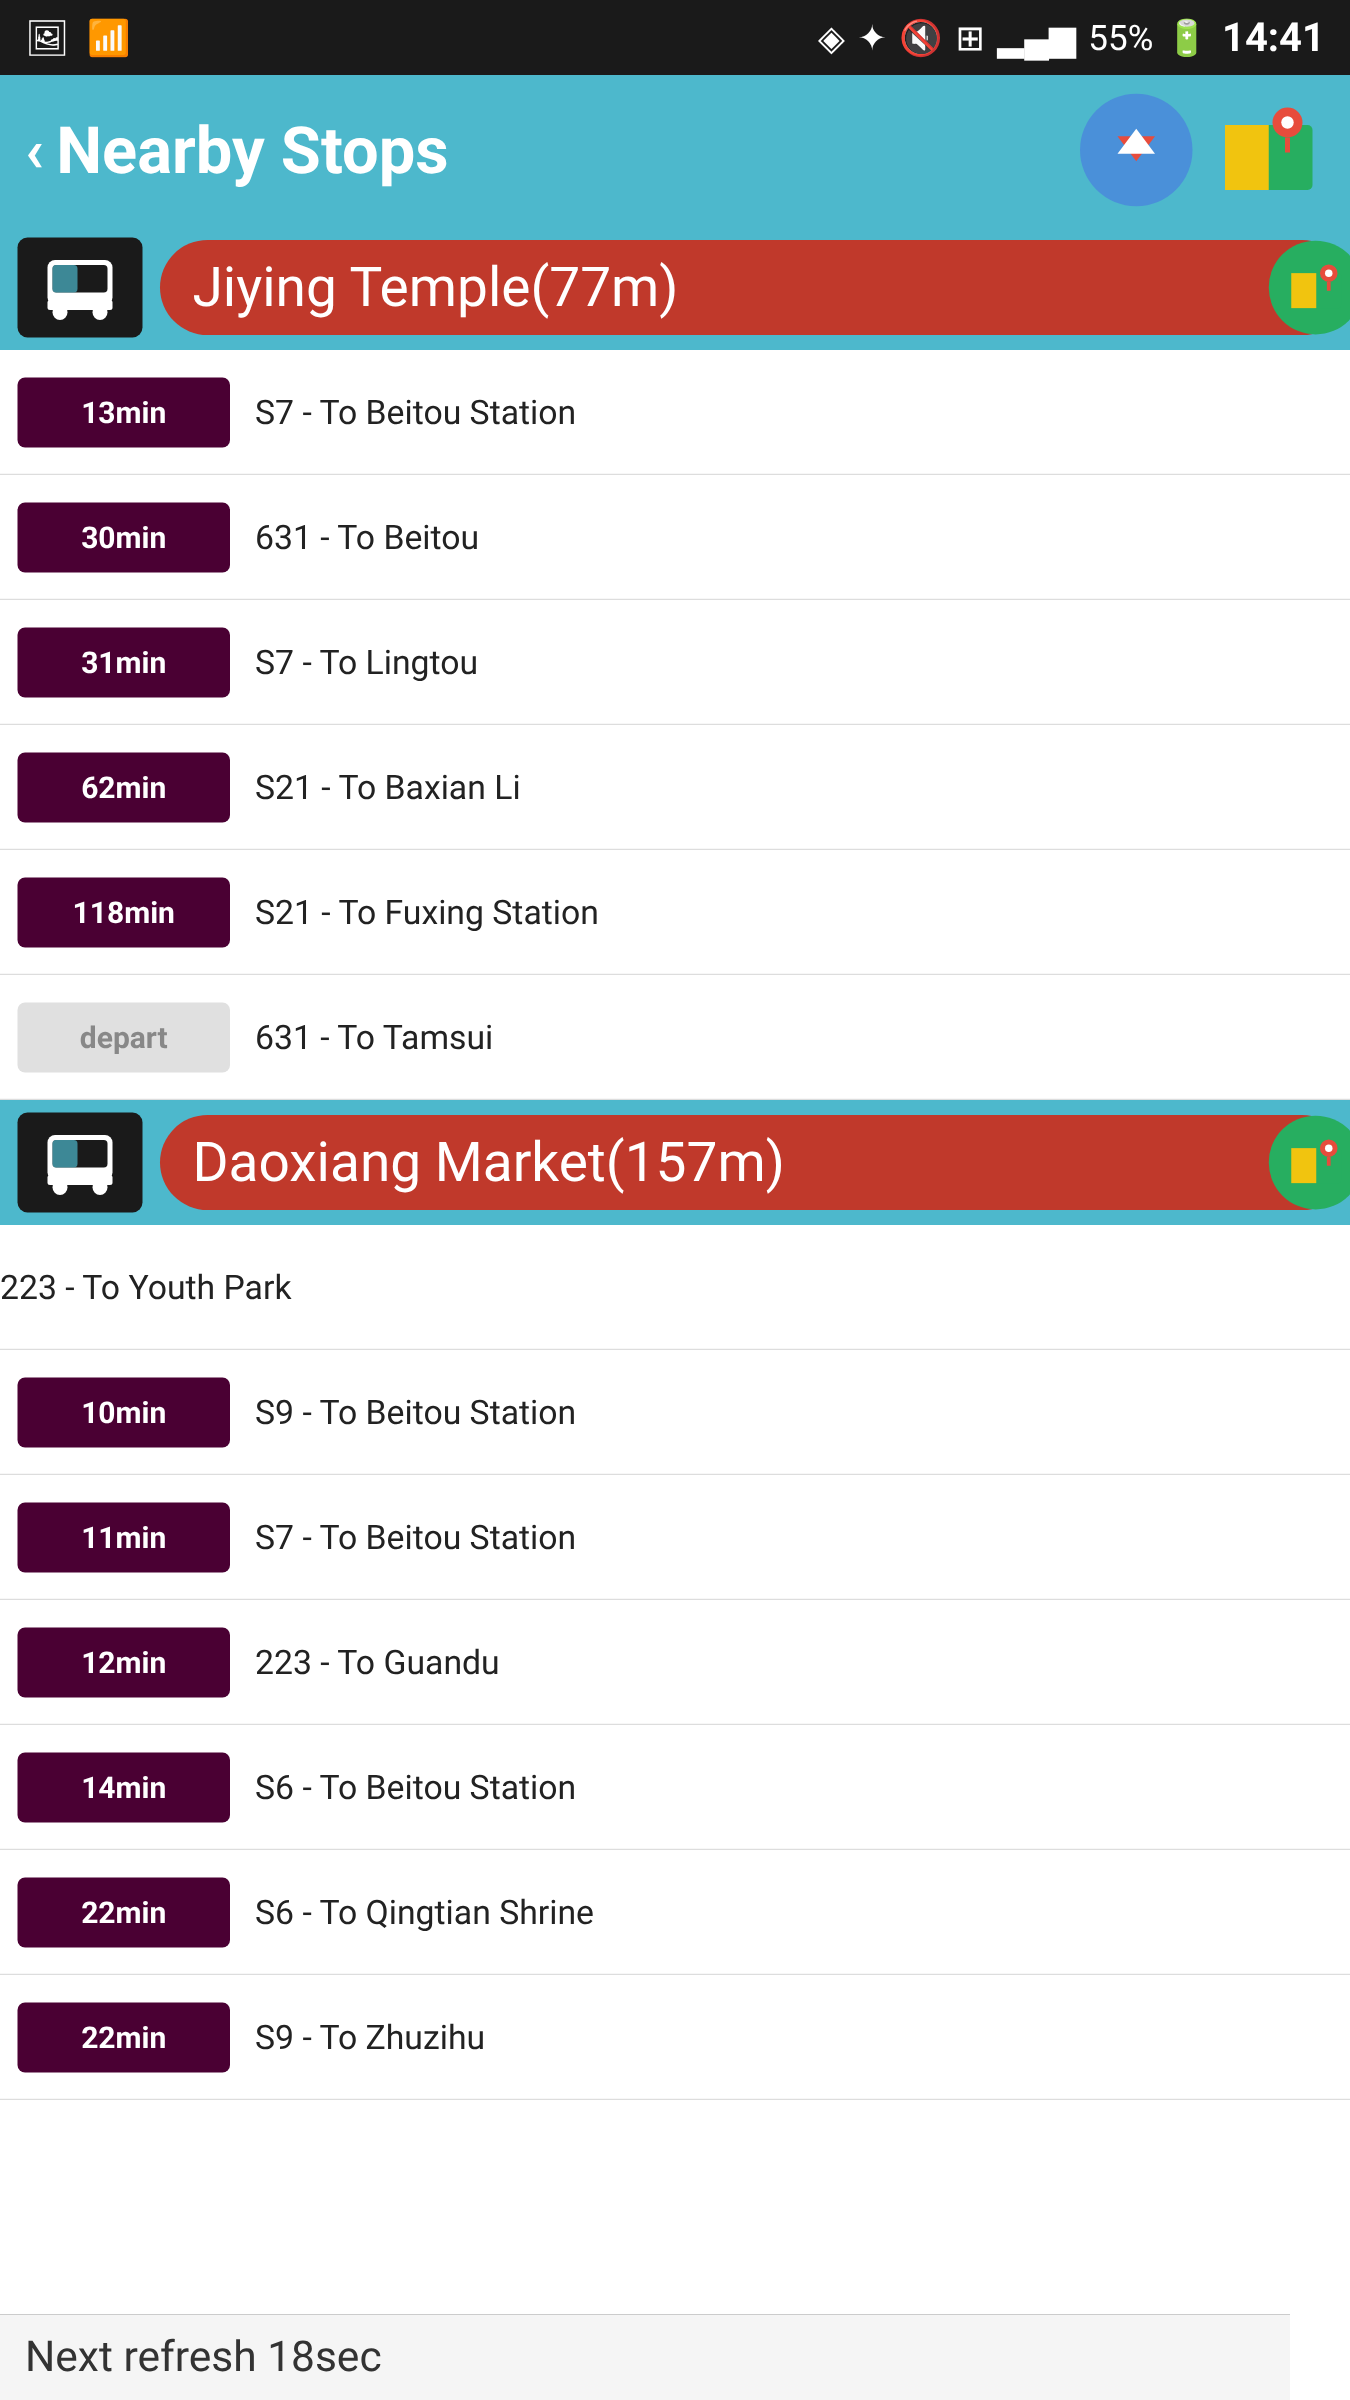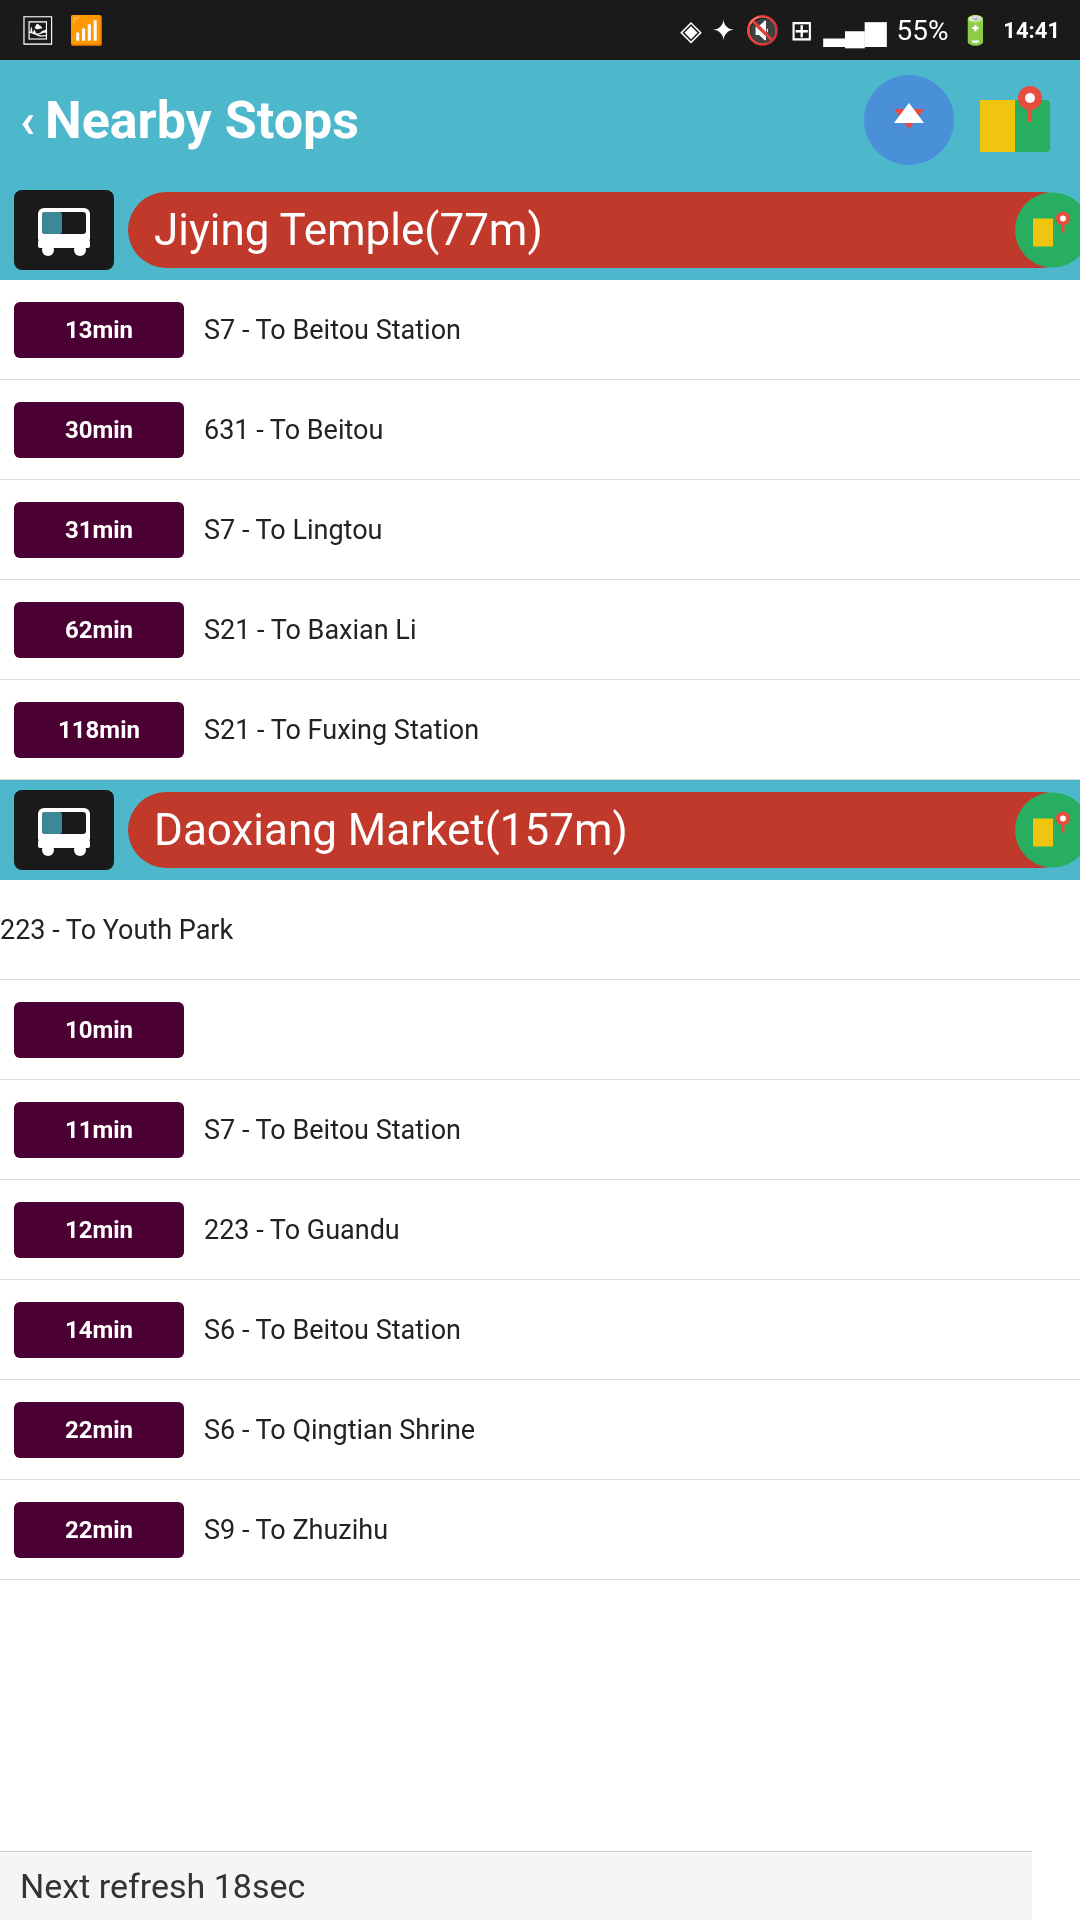--- a/index.html
+++ b/index.html
@@ -170,21 +170,21 @@
     <span>📶</span>
   </div>
   <div class="status-right">
     <span>◈</span>
     <span>✦</span>
     <span>🔇</span>
     <span>⊞</span>
     <span>▂▄▆</span>
     <span>55%</span>
     <span>🔋</span>
-    <span style="font-weight:bold;font-size:22px;">14:41</span>
+    <span style="font-weight:bold;font-size:32px;">14:41</span>
   </div>
 </div>
 
 <div class="top-bar">
   <div class="top-bar-left">
     <span class="back-arrow">‹</span>
     <span class="top-bar-title">Nearby Stops</span>
   </div>
   <div class="top-bar-icons">
 
@@ -251,20 +251,24 @@
     <span class="route-label">S7 - To Lingtou</span>
   </div>
   <div class="route-row">
     <div class="time-badge">62min</div>
     <span class="route-label">S21 - To Baxian Li</span>
   </div>
   <div class="route-row">
     <div class="time-badge">118min</div>
     <span class="route-label">S21 - To Fuxing Station</span>
   </div>
+  <div class="route-row">
+    <div class="time-badge depart">depart</div>
+    <span class="route-label">631 - To Tamsui</span>
+  </div>
 </div>
 
 <div class="stop-header">
   <div class="bus-icon-box">
     <svg width="64" height="64" viewBox="0 0 64 64">
       <rect x="6" y="10" width="52" height="36" rx="6" fill="#fff"></rect>
       <rect x="10" y="14" width="44" height="22" rx="3" fill="#1a1a1a"></rect>
       <rect x="10" y="14" width="20" height="22" rx="3" fill="#4db8cc" opacity="0.7"></rect>
       <circle cx="16" cy="52" r="6" fill="#fff"></circle>
       <circle cx="48" cy="52" r="6" fill="#fff"></circle>
@@ -284,20 +288,21 @@
     </span>
   </div>
 </div>
 
 <div>
   <div class="route-row">
     <span class="route-label">223 - To Youth Park</span>
   </div>
   <div class="route-row">
     <div class="time-badge">10min</div>
+    <span class="route-label">S9 - To Beitou Station</span>
   </div>
   <div class="route-row">
     <div class="time-badge">11min</div>
     <span class="route-label">S7 - To Beitou Station</span>
   </div>
   <div class="route-row">
     <div class="time-badge">12min</div>
     <span class="route-label">223 - To Guandu</span>
   </div>
   <div class="route-row">

